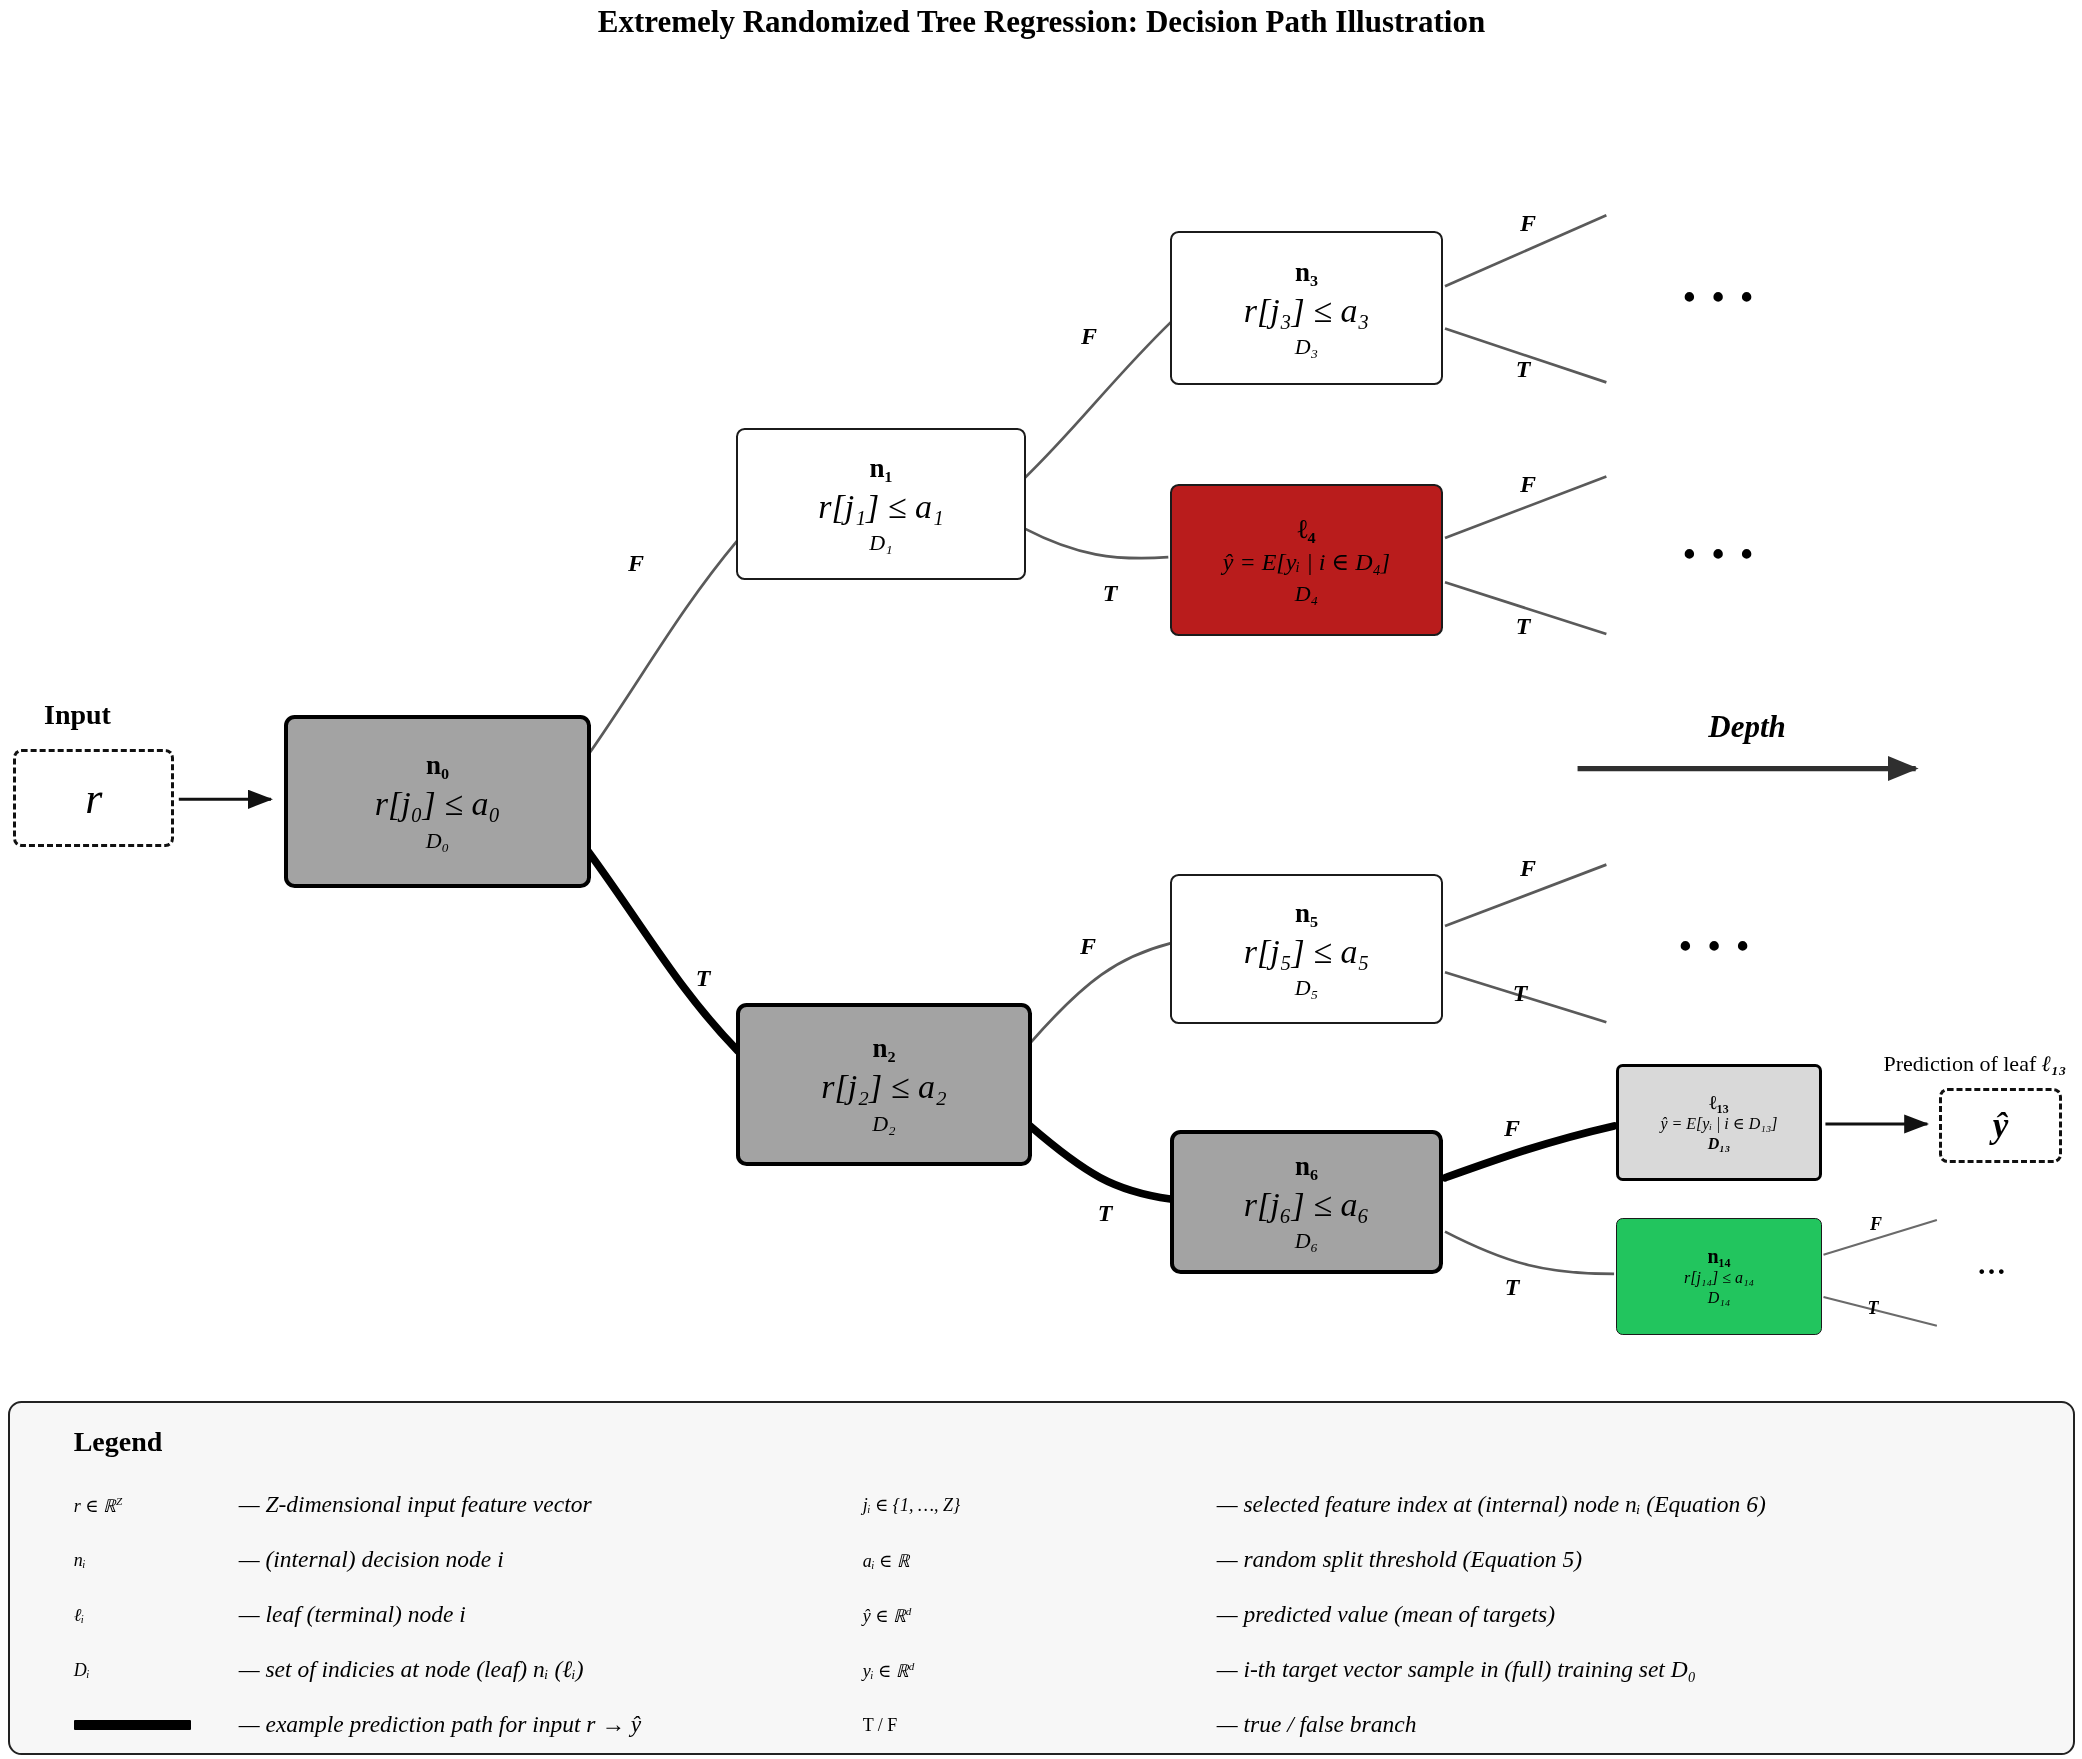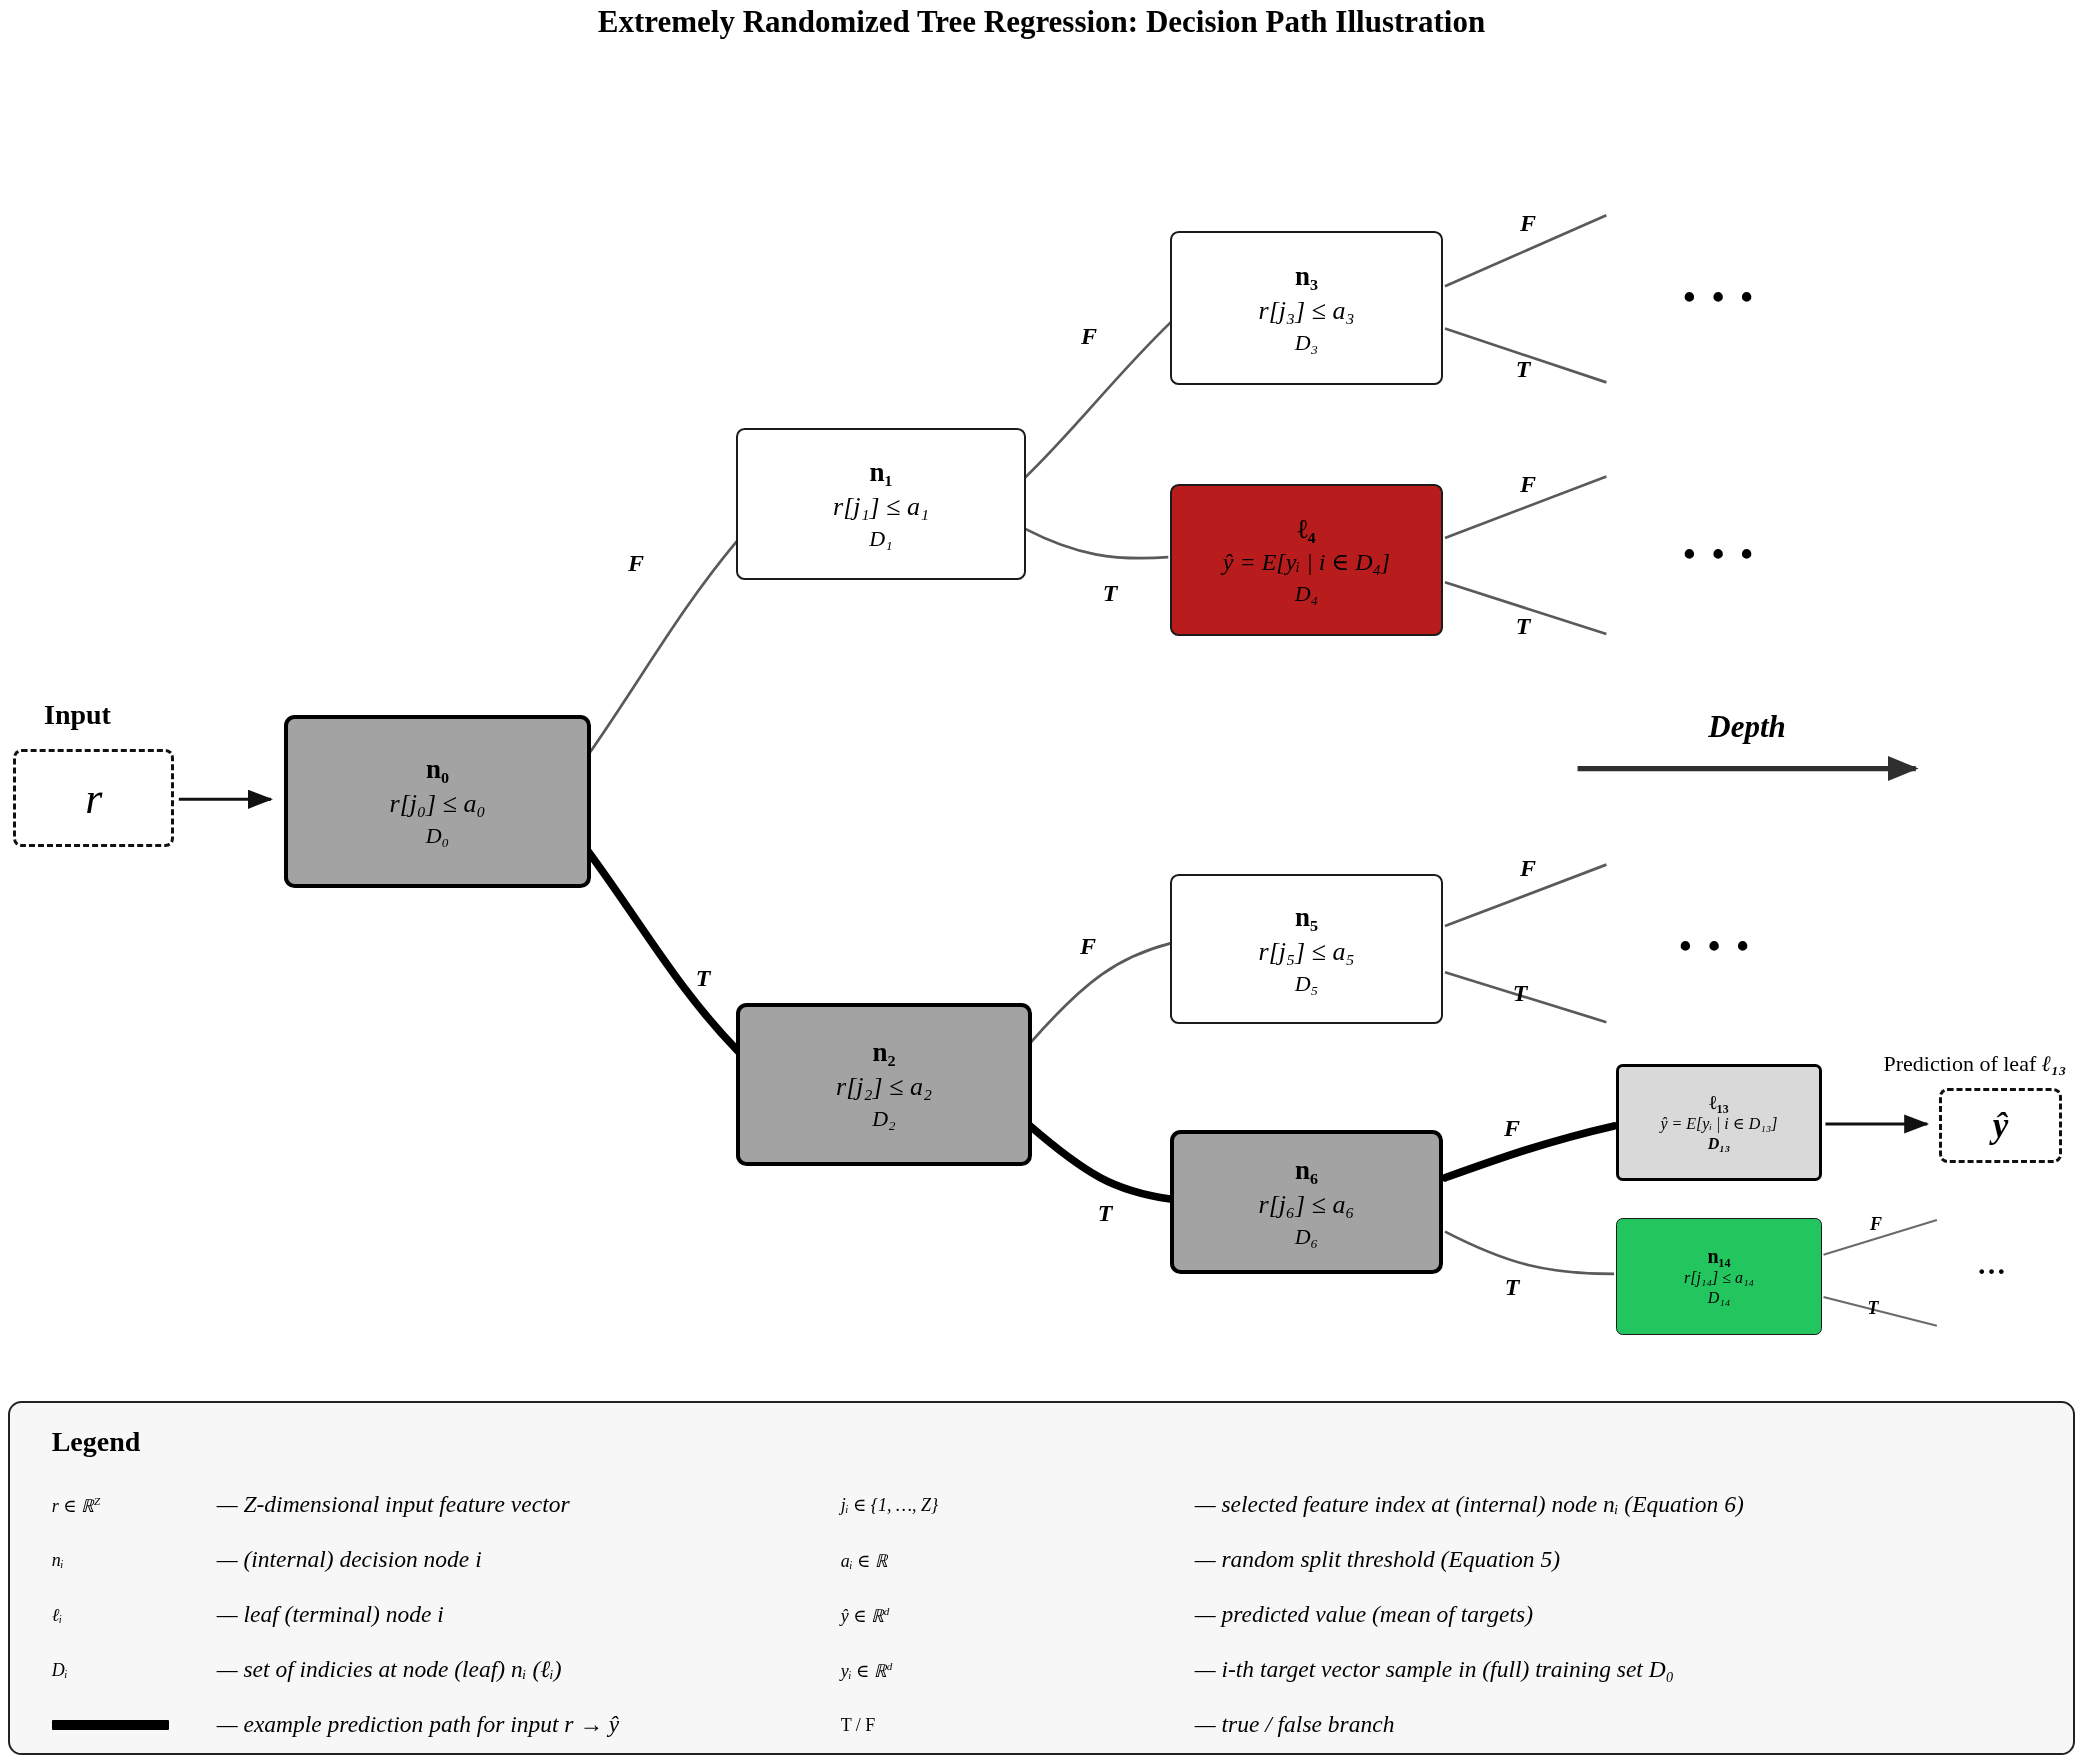--- a/index.html
+++ b/index.html
@@ -20,21 +20,21 @@
   .tnode{position:absolute;box-sizing:border-box;display:flex;flex-direction:column;
          align-items:center;justify-content:center;gap:6.7px;background:#fff;
          border:2.9px solid #1b1b1b;border-radius:8.6px}
   .tnode.heavy{background:#a3a3a3;border:4.3px solid #000;border-radius:10.6px}
   .tnode.leaf4{background:#b91c1c}
   .tnode.small{gap:2.9px;border-radius:6.7px}
   .tnode.small.heavy{border-width:3.4px;background:#d9d9d9}
   .tnode.light{background:#22c55e;border-width:1.9px}
 
   .nname{font-size:27px;font-weight:bold;line-height:1.05}
-  .ncond{font-size:26px;font-style:italic;line-height:1.05}
+  .ncond{font-size:34px;font-style:italic;line-height:1.05}
   .nset{font-size:22px;font-style:italic;line-height:1.05}
   .small .nname{font-size:20px}
   .small .ncond{font-size:16px}
   .small .nset{font-size:16px}
   .bold-set{font-weight:bold}
 
   .dashed-box{position:absolute;box-sizing:border-box;border:3.4px dashed #111;
               border-radius:8.6px;display:flex;align-items:center;justify-content:center;background:#fff}
   .sym{font-style:italic;font-size:44px}
   .sym.hat{font-size:35px;font-weight:bold}
@@ -48,21 +48,21 @@
   .dots.sm{font-size:29px;letter-spacing:1px}
 
   .input-label{position:absolute;font-weight:bold;font-size:28px}
   .depth-label{position:absolute;transform:translate(-50%,-50%);font-weight:bold;
                font-style:italic;font-size:31px}
   .pred-label{position:absolute;transform:translate(-50%,-50%);font-size:22px;white-space:nowrap}
   .pred-label .leaf{font-weight:bold;font-style:italic}
 
   .legend{position:absolute;left:7.7px;top:1401px;width:2067px;height:354px;
           box-sizing:border-box;background:#f7f7f7;border:2.9px solid #222;
-          border-radius:13.4px;padding:23px 42px}
+          border-radius:13.4px;padding:23px 64px}
   .legend-title{font-weight:bold;font-size:28px}
   .legend-grid{display:grid;grid-template-columns:165px 624px 354px auto;
                grid-auto-rows:55px;align-items:center;margin-top:19px}
   .lterm{font-size:18px;font-style:italic;white-space:nowrap}
   .lterm.upright{font-style:normal}
   .lterm sup{font-size:0.62em;font-style:italic}
   .ldesc{font-size:23.5px;font-style:italic;white-space:nowrap}
   .swatch{display:inline-block;width:117px;height:9.6px;background:#000;border-radius:1px}
 </style>
 </head>

